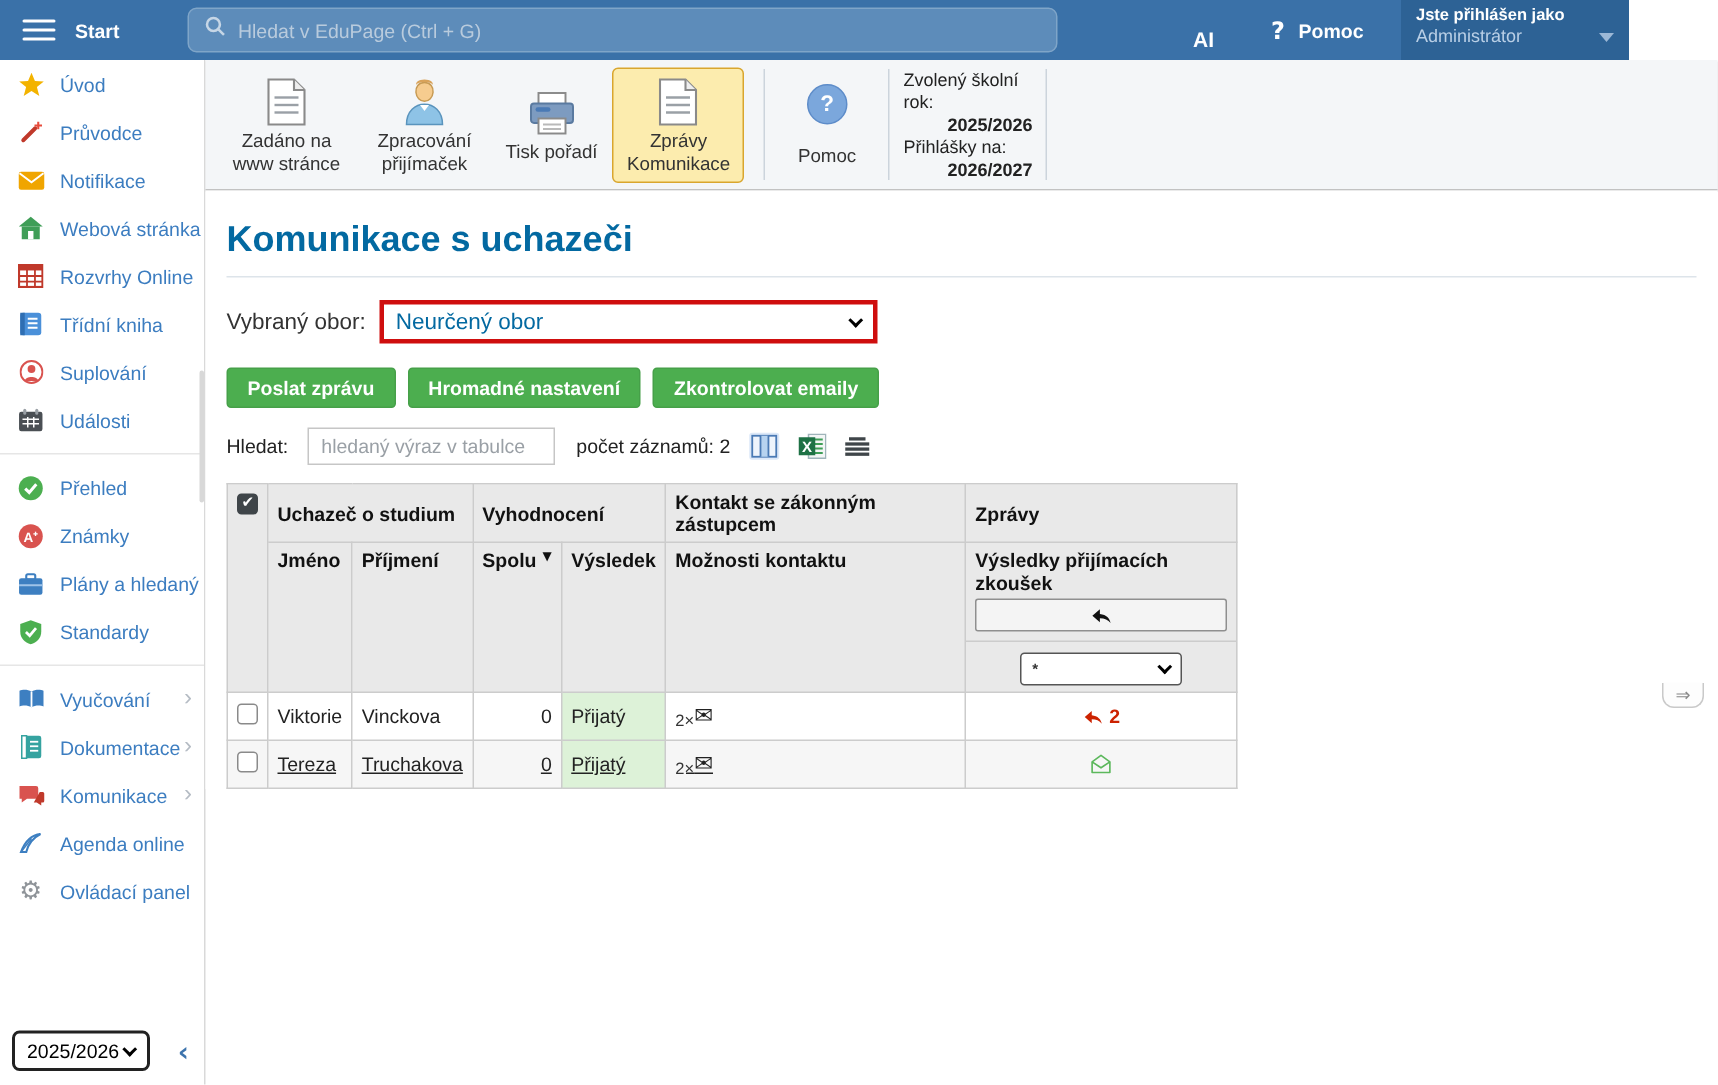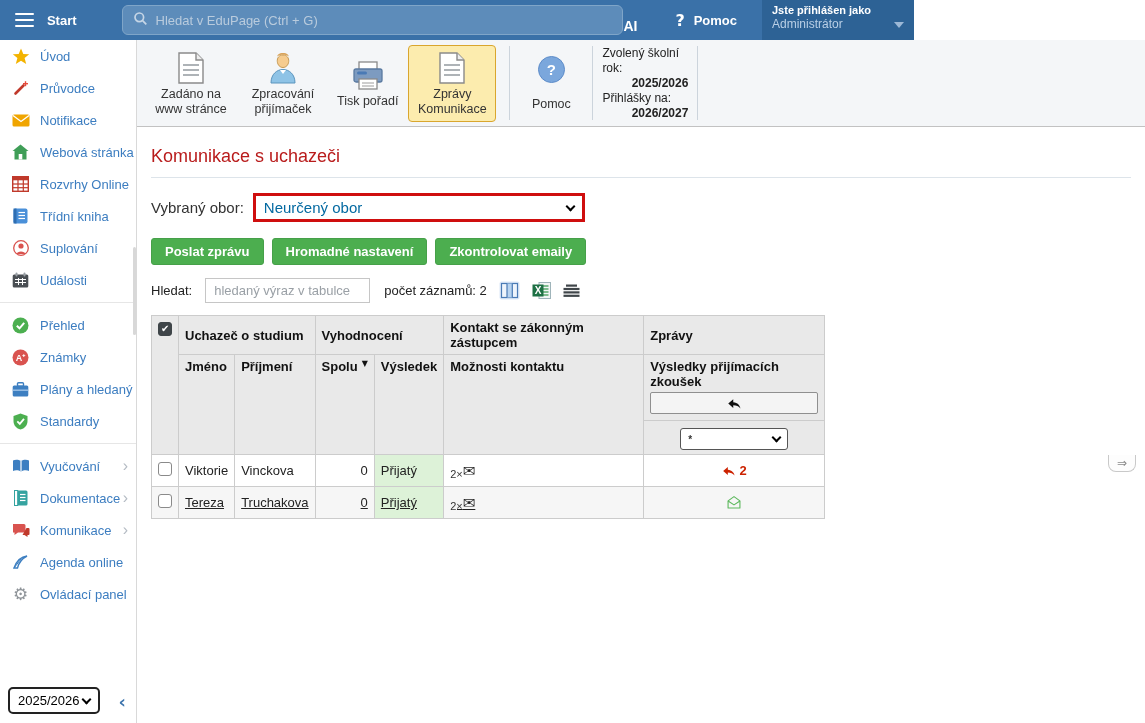--- a/index.html
+++ b/index.html
@@ -1,20 +1,20 @@
 <!DOCTYPE html>
 <html><head>
 <meta charset="utf-8">
 <style>
   * { margin:0; padding:0; box-sizing:border-box; }
   html,body { width:1145px; height:723px; overflow:hidden; background:#fff;
     font-family:"Liberation Sans","DejaVu Sans",sans-serif; }
 
   
-  .topbar { position:absolute; top:0; left:0; width:914px; height:40px;
+  .topbar { position:absolute; top:0; left:0; width:1086px; height:40px;
     background:#3a71a8; display:flex; align-items:center; }
   .hamburger { width:22px; margin-left:15px; cursor:pointer; }
   .hamburger div { height:2.5px; background:#fff; margin:3.5px 0; border-radius:1px; }
   .start-label { color:#fff; font-weight:bold; font-size:13px; margin-left:13px; }
   .searchbox { margin-left:45px; width:580px; height:30px; background:#5d8cba;
     border:1px solid #7fa5c8; border-radius:6px; display:flex; align-items:center; padding:0 10px; }
   .searchbox .ph { color:#b9cbdd; font-size:13px; margin-left:8px; }
   .top-right { margin-left:auto; display:flex; align-items:center; }
   .ai-label { color:#fff; font-weight:bold; font-size:14px; margin-right:38px;margin-top:11px; }
   .qmark { color:#fff; font-weight:bold; font-size:16px; margin-right:9px; }
@@ -56,21 +56,21 @@
   .rsep { width:1px; height:74px; background:#ccd4dc; margin:0 9px; }
   .yearblock { width:86px; font-size:12px; color:#222; line-height:1.25; }
   .yearblock .val { font-weight:bold; text-align:right; }
   .pomoc-btn { text-align:center; font-size:12.5px; color:#333; cursor:pointer; min-width:64px; }
   .pomoc-btn .qcirc { width:27px; height:27px; border-radius:50%; background:#7ba7dc;
     border:1px solid #5d8cc9; color:#fff; font-weight:bold; font-size:15px;
     display:flex; align-items:center; justify-content:center; margin:0 auto 14px auto; }
 
   
   .content { padding:19px 0 0 14px; background:#fff; position:relative; }
-  .page-title { color:#b91c1c; font-size:18px; font-weight:normal; }
+  .page-title { color:#0369a1; font-size:24px; font-weight:bold; }
   .title-hr { border:none; border-top:1px solid #dde4ea; margin:10px 14px 0 0; }
   .field-row { margin-top:15px; display:flex; align-items:center; }
   .field-row .flabel { font-size:15px; color:#333; }
   .red-select { margin-left:9px; width:332px; height:29px; border:3px solid #cf0e0e;
     background:#fff; display:flex; align-items:center; padding:0 8px; cursor:pointer; }
   .red-select .v { font-size:15px; color:#0369a1; }
   .btn-row { margin-top:16px; display:flex; }
   .gbtn { height:27px; background:#4cae4f; border:1px solid #46a049; border-radius:3px;
     color:#fff; font-weight:bold; font-size:13px; padding:0 13px; margin-right:8px;
     display:flex; align-items:center; cursor:pointer; }

